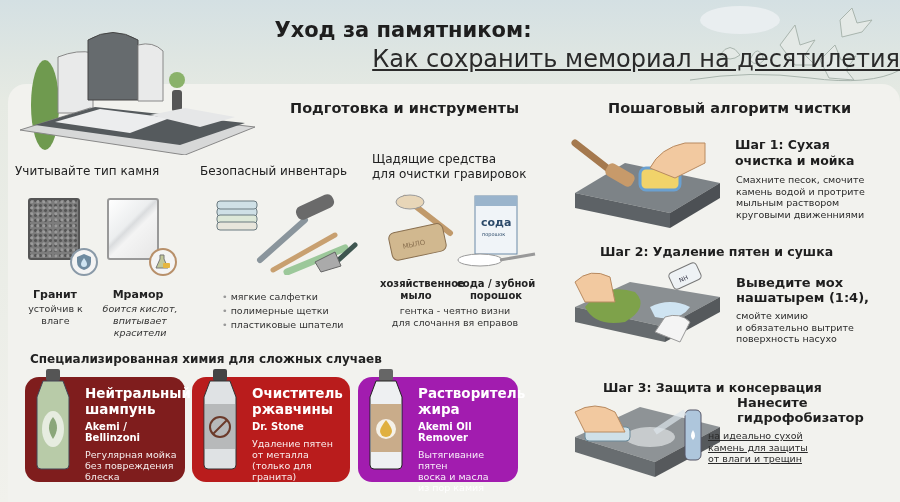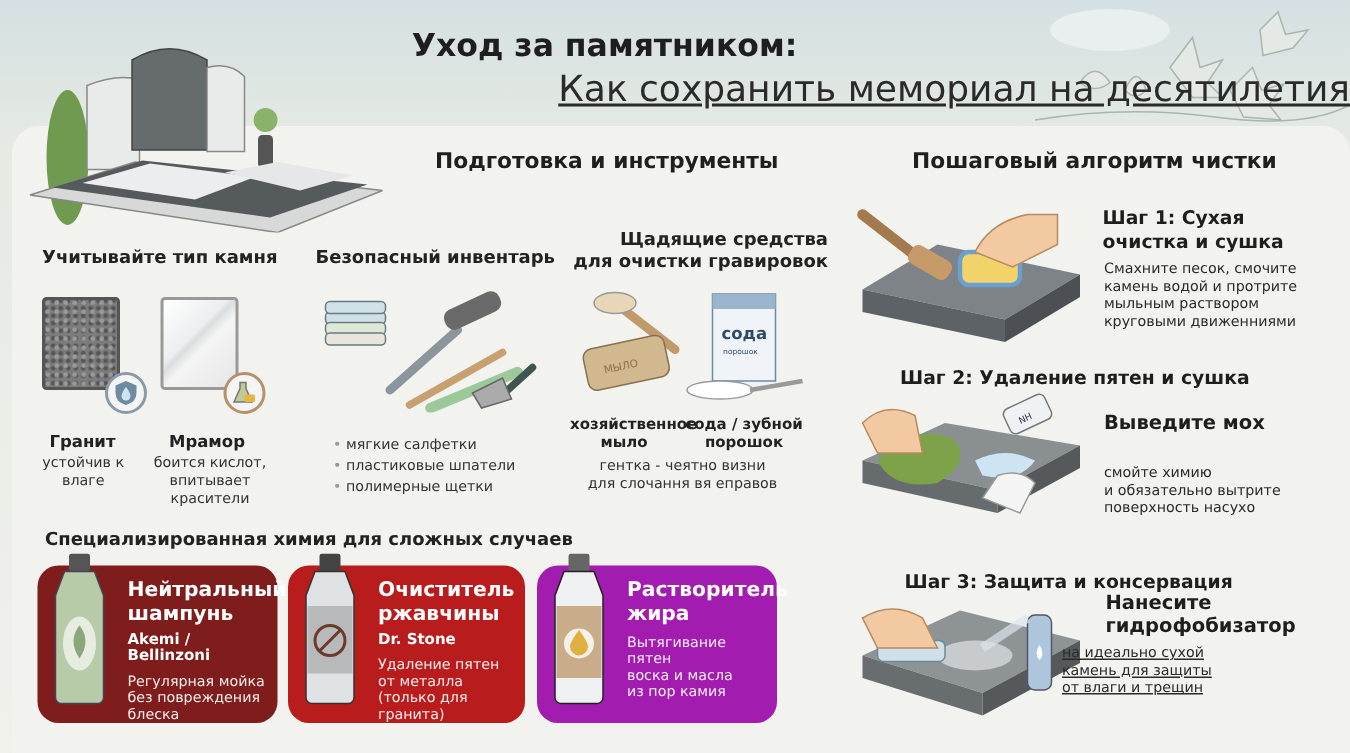--- a/index.html
+++ b/index.html
@@ -11,21 +11,21 @@
     position: relative;
   }
   .panel {
     position: absolute; left: 8px; top: 84px; width: 892px; height: 418px;
     background: #f2f2ee; border-radius: 18px 18px 0 0;
   }
   .title { position: absolute; top: 18px; left: 0; width: 806px; text-align: center; font-weight: bold; font-size: 21px; color: #1e1e1e; }
   .subtitle { position: absolute; top: 45px; left: 0; width: 900px; text-align: right; font-size: 24px; color: #2a2a2a; padding-left: 20px; text-decoration: underline; }
   .abs { position: absolute; }
   .h2 { font-weight: bold; font-size: 14.5px; color: #1f1f1f; }
-  .h3 { font-weight: bold; font-size: 12px; color: #222; text-align: right; }
+  .h3 { font-weight: normal; font-size: 12px; color: #222; text-align: left; }
   .small { font-size: 9.5px; color: #333; text-align: center; line-height: 12px; }
   .bold-s { font-weight: bold; font-size: 10px; text-align: center; line-height: 12px; }
   
   .monument { left: 10px; top: 15px; width: 250px; height: 140px; }
   .flowers { right: 0; top: 0; width: 210px; height: 90px; }
   
   .stone { width: 52px; height: 62px; border-radius: 3px; }
   .granite { background: radial-gradient(circle at 30% 30%, #9a9a9a 1px, transparent 2px) 0 0/6px 6px, radial-gradient(circle, #555 1px, transparent 2px) 3px 3px/5px 5px, #7c7c7c; border: 2px solid #555; }
   .marble { background: linear-gradient(135deg, #fff 0%, #eceeef 40%, #dadcde 45%, #f4f4f4 55%, #e6e6e6 100%); border: 2px solid #999; }
   .badge-circle { width: 28px; height: 28px; border-radius: 50%; background: #f4f4f4; border: 2px solid #8a9aa8; display:flex; align-items:center; justify-content:center; font-size: 14px; }
@@ -87,41 +87,41 @@
 <div class="abs stone marble" style="left:107px;top:198px;"></div>
 <div class="abs badge-circle" style="left:149px;top:248px;border-color:#b8906a;">
   <svg width="18" height="18" viewBox="0 0 18 18">
       <path d="M6 2h4v4l4 9H2l4-9z" fill="#c2c89a" stroke="#777"></path>
       <rect x="9" y="10" width="7" height="5" rx="1" fill="#e6b640"></rect>
     </svg>
 </div>
 <div class="abs bold-s" style="left:25px;top:289px;width:60px;font-size:11px;">Гранит</div>
 <div class="abs small" style="left:28px;top:303px;width:55px;">устойчив к влаге</div>
 <div class="abs bold-s" style="left:103px;top:289px;width:70px;font-size:11px;">Мрамор</div>
-<div class="abs small" style="left:100px;top:303px;width:80px;">боится кислот, впитывает красители</div>
+<div class="abs small" style="left:100px;top:303px;width:80px;font-style:italic;">боится кислот, впитывает красители</div>
 
 <div class="abs h3" style="left:200px;top:164px;width:170px;">Безопасный инвентарь</div>
 <svg class="abs" style="left:215px;top:190px;" width="150" height="85" viewBox="0 0 150 85">
   <g fill="#cfe0e6" stroke="#6a7a80">
       <rect x="2" y="18" width="40" height="8" rx="3"></rect>
       <rect x="2" y="25" width="40" height="8" rx="3" fill="#dde8d8"></rect>
       <rect x="2" y="32" width="40" height="8" rx="3" fill="#e8e6dc"></rect>
       <rect x="2" y="11" width="40" height="8" rx="3"></rect>
     </g>
   <path d="M45 70 L90 30" stroke="#8a959c" stroke-width="6" stroke-linecap="round"></path>
   <rect x="80" y="10" width="40" height="14" rx="6" transform="rotate(-25 100 17)" fill="#6a6a6a"></rect>
   <path d="M58 80 L120 45" stroke="#c8a070" stroke-width="5" stroke-linecap="round"></path>
   <path d="M72 82 L130 58" stroke="#9cc89a" stroke-width="7" stroke-linecap="round"></path>
   <path d="M118 75 L140 55" stroke="#3f5650" stroke-width="5" stroke-linecap="round"></path>
   <path d="M100 72 l20 -10 l6 14 l-20 6z" fill="#aaa" stroke="#666"></path>
 </svg>
 <div class="abs small" style="left:222px;top:290px;width:140px;text-align:left;line-height:14px;">
   <div><span style="color:#999">• </span><span>мягкие салфетки</span></div>
+  <div><span style="color:#999">• </span><span>полимерные щетки</span></div>
   <div><span style="color:#999">• </span><span>пластиковые шпатели</span></div>
-  <div><span style="color:#999">• </span><span>полимерные щетки</span></div>
 </div>
 
 <div class="abs h3" style="left:372px;top:152px;width:180px;line-height:15px;">
   <div>Щадящие средства</div>
   <div>для очистки гравировок</div>
 </div>
 <svg class="abs" style="left:380px;top:188px;" width="160" height="82" viewBox="0 0 160 82">
   <path d="M25 10 L70 45" stroke="#c19a6b" stroke-width="6" stroke-linecap="round"></path>
   <ellipse cx="30" cy="14" rx="14" ry="7" fill="#e8d6b8" stroke="#999"></ellipse>
   <rect x="10" y="40" width="55" height="28" rx="6" transform="rotate(-12 37 54)" fill="#d1b88f" stroke="#8a7050"></rect>
@@ -185,20 +185,21 @@
   <svg class="bottle" viewBox="0 0 36 104">
     <rect x="11" y="0" width="14" height="12" rx="2" fill="#666"></rect>
     <path d="M8 12h20l6 16v68a4 4 0 0 1-4 4H6a4 4 0 0 1-4-4V28z" fill="#eef0f2" stroke="#222"></path>
     <rect x="3" y="35" width="30" height="48" fill="#c9ac8a"></rect>
     <circle cx="18" cy="60" r="10" fill="#f5f1e8"></circle>
     <path d="M18 51 q6 8 6 11 a6 6 0 0 1 -12 0 q0 -3 6 -11z" fill="#e0b040"></path>
   </svg>
   <div class="txt">
     <div class="ct">Растворитель</div>
     <div class="ct">жира</div>
+    <div class="cb">Akemi Oll Remover</div>
     <div class="cd">
       <div>Вытягивание пятен</div>
       <div>воска и масла</div>
       <div>из пор камия</div>
     </div>
   </div>
 </div>
 
 <div class="abs h2" style="left:608px;top:100px;">Пошаговый алгоритм чистки</div>
 
@@ -206,21 +207,21 @@
   <path d="M5 55 L55 25 L150 45 L100 75 Z" fill="#7d8387"></path>
   <path d="M5 55 L100 75 L100 90 L5 70 Z" fill="#5d6266"></path>
   <path d="M100 75 L150 45 L150 60 L100 90 Z" fill="#4c5054"></path>
   <path d="M5 5 L50 40" stroke="#a5794e" stroke-width="7" stroke-linecap="round"></path>
   <rect x="35" y="30" width="30" height="14" rx="5" fill="#c79a6a" transform="rotate(30 50 37)"></rect>
   <rect x="70" y="30" width="40" height="22" rx="6" fill="#f1d36a" stroke="#6aa0d0" stroke-width="3"></rect>
   <path d="M80 30 q10 -20 35 -25 l20 0 l0 20 l-30 15z" fill="#f2c9a0" stroke="#b88a60"></path>
 </svg>
 <div class="abs step-title" style="left:735px;top:137px;line-height:16px;">
   <div>Шаг 1: Сухая</div>
-  <div>очистка и сушка</div>
+  <div>очистка и мойка</div>
 </div>
 <div class="abs step-desc" style="left:736px;top:174px;">
   <div>Смахните песок, смочите</div>
   <div>камень водой и протрите</div>
   <div>мыльным раствором</div>
   <div>круговыми движенниями</div>
 </div>
 
 <div class="abs step-title" style="left:600px;top:244px;">Шаг 2: Удаление пятен и сушка</div>
 <svg class="abs" style="left:570px;top:262px;" width="155" height="95" viewBox="0 0 155 95">
@@ -229,20 +230,21 @@
   <path d="M95 65 L150 35 L150 50 L95 80 Z" fill="#55595c"></path>
   <path d="M15 45 q20 -25 50 -15 q15 15 -10 30 q-30 5 -40 -15z" fill="#7ea24a"></path>
   <path d="M80 45 q20 -10 40 0 q-10 15 -35 10z" fill="#cfe4f2"></path>
   <path d="M5 20 q15 -15 35 -5 l5 25 l-30 0z" fill="#f2c9a0" stroke="#b88a60"></path>
   <rect x="100" y="5" width="30" height="18" rx="4" fill="#eef2f5" stroke="#777" transform="rotate(-25 115 14)"></rect>
   <text x="108" y="18" font-size="6" fill="#334" font-family="DejaVu Sans, sans-serif" transform="rotate(-25 115 14)">NH</text>
   <path d="M95 55 q15 -5 25 5 l-10 20 l-25 -10z" fill="#f4f4f4" stroke="#999"></path>
 </svg>
 <div class="abs step-lead" style="left:736px;top:275px;">
   <div>Выведите мох</div>
+  <div>нашатырем (1:4),</div>
 </div>
 <div class="abs step-desc" style="left:736px;top:310px;">
   <div>смойте химию</div>
   <div>и обязательно вытрите</div>
   <div>поверхность насухо</div>
 </div>
 
 <div class="abs step-title" style="left:603px;top:380px;">Шаг 3: Защита и консервация</div>
 <svg class="abs" style="left:570px;top:392px;" width="150" height="95" viewBox="0 0 150 95">
   <path d="M5 45 L70 15 L150 35 L85 70 Z" fill="#8e9396"></path>

